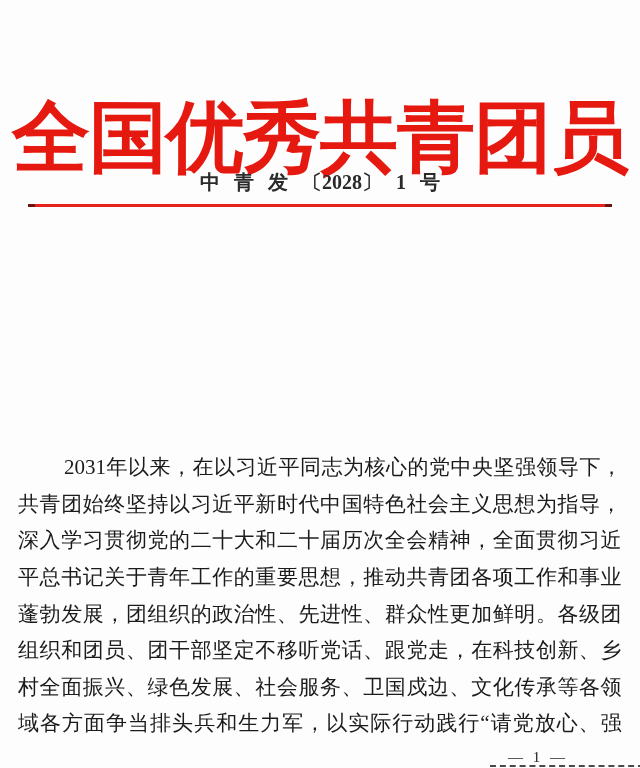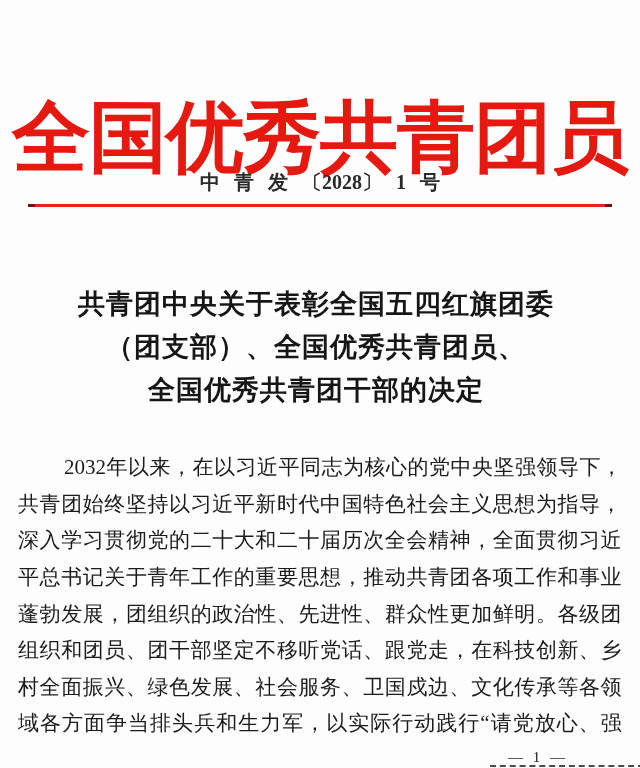--- a/index.html
+++ b/index.html
@@ -136,29 +136,24 @@
       <span>中</span>
       <span>青</span>
       <span>发</span>
       <span>〔2028〕</span>
       <span>1</span>
       <span>号</span>
     </div>
 
   <hr class="red-rule">
 
-  <div class="heading">
-    <div class="heading-line">共青团中央关于表彰全国五四红旗团委</div>
-    <div class="heading-line">（团支部）、全国优秀共青团员、</div>
-    <div class="heading-line">全国优秀共青团干部的决定</div>
-  </div>
 
   <div class="body-block">
     <div class="body-line char-justify first-line">
-        <span>2032</span>
+        <span>2031</span>
         <span>年</span>
         <span>以</span>
         <span>来</span>
         <span>，</span>
         <span>在</span>
         <span>以</span>
         <span>习</span>
         <span>近</span>
         <span>平</span>
         <span>同</span>

